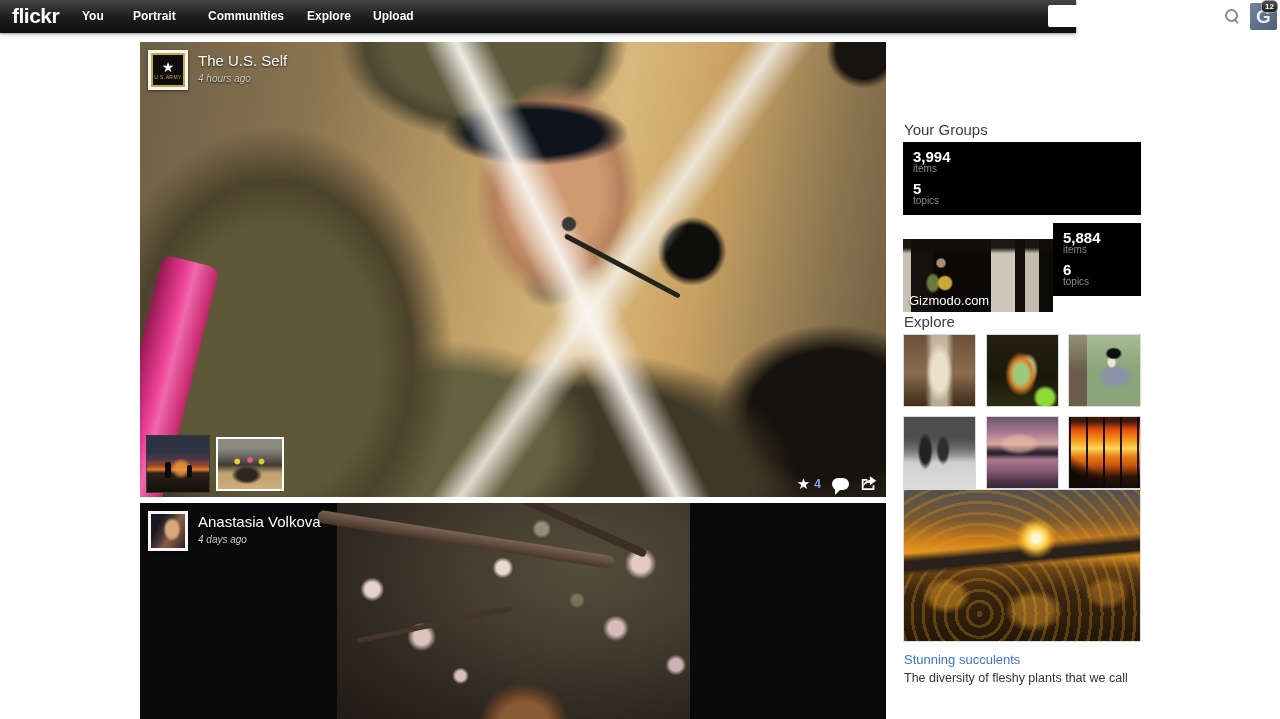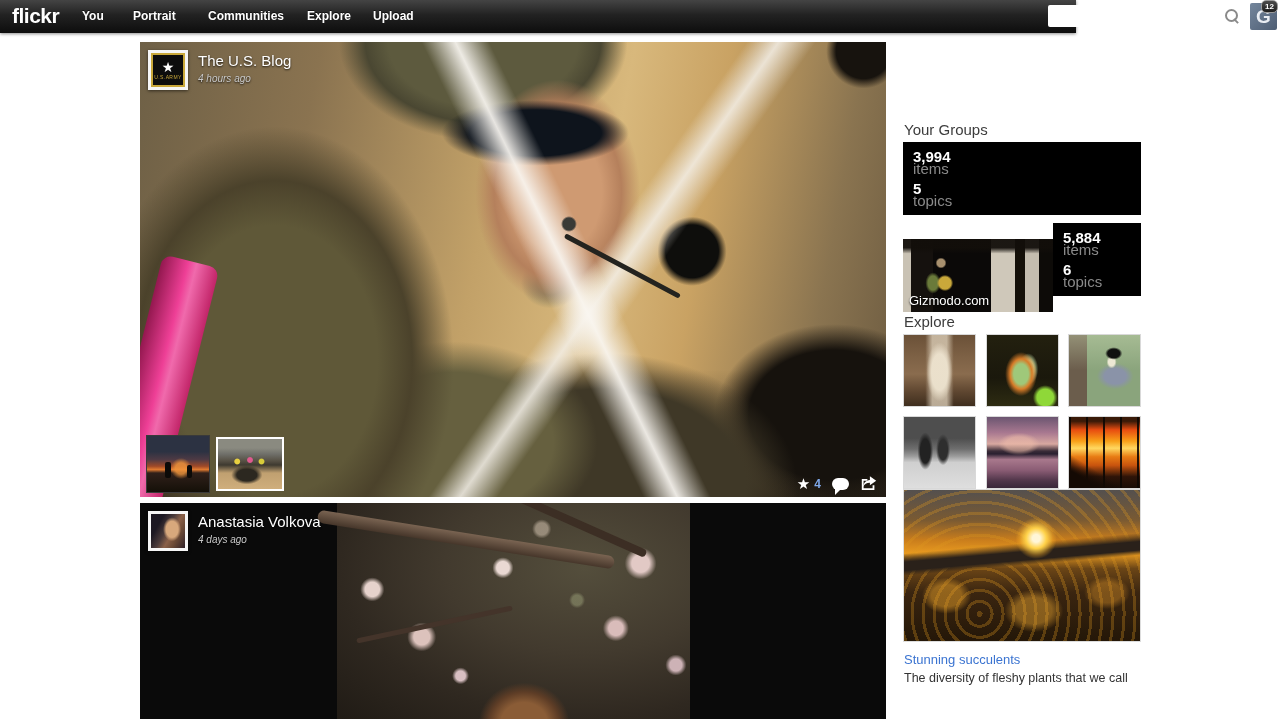--- a/index.html
+++ b/index.html
@@ -146,21 +146,21 @@
     background:
       radial-gradient(circle 11px at 42px 44px, #c9a83a 0 55%, rgba(201,168,58,0) 74%),
       radial-gradient(circle 7px at 38px 24px, #a8906e 0 55%, rgba(168,144,110,0) 78%),
       radial-gradient(ellipse 10px 14px at 30px 44px, #6a7a3a 0 50%, rgba(106,122,58,0) 76%),
       linear-gradient(180deg, rgba(18,14,10,.95) 0 12%, rgba(18,14,10,0) 20%),
       linear-gradient(90deg,#c9c2b4 0 8px,#15110e 8px 30px,#0b0908 30px 88px,#cfc8ba 88px 112px,#141009 112px 122px,#c4bdaf 122px 136px,#0d0b08 136px 100%); margin-top: 16px; }
   .g-name { position:absolute; left:6px; bottom:4px; color:#fff; font-size:13px;
     text-shadow:0 1px 2px rgba(0,0,0,.9); white-space:nowrap; }
   .g-info { flex:1; background:#000; padding:7px 0 0 10px; }
   .g-num { color:#fff; font-size:15px; font-weight:bold; line-height:15px; }
-  .g-lab { color:#8a8a8a; font-size:15px; line-height:10px; margin-bottom:7px; }
+  .g-lab { color:#8a8a8a; font-size:10px; line-height:10px; margin-bottom:7px; }
 
   .explore-grid { display:grid; grid-template-columns:repeat(3,73px); grid-auto-rows:73px;
     column-gap:9.5px; row-gap:9px; }
   .x-thumb { width:73px; height:73px; box-sizing:border-box; border:1px solid #d9d9d9; cursor:pointer; }
   .x-geyser { background:
       radial-gradient(ellipse 16px 36px at 50% 52%, rgba(238,228,208,.9) 0 50%, rgba(238,228,208,0) 82%),
       linear-gradient(90deg, rgba(0,0,0,0) 0 30%, rgba(225,212,190,.75) 40% 60%, rgba(0,0,0,0) 70%),
       linear-gradient(180deg,#6b5138 0%,#7d6145 30%,#8a6c4e 55%,#5e4630 80%,#3f2e1e 100%); }
   .x-butterfly { background:
       radial-gradient(circle 15px at 82% 88%, #8fd838 0 55%, rgba(143,216,56,0) 82%),
@@ -223,21 +223,21 @@
       <div class="mic-boom"></div>
     </div>
     <div class="post-head">
       <div class="avatar-frame">
         <div class="army-logo">
           <span class="army-star">★</span>
           <span class="army-caption">U.S.ARMY</span>
         </div>
       </div>
       <div class="post-id">
-        <div class="post-user">The U.S. Blog</div>
+        <div class="post-user">The U.S. Self</div>
         <div class="post-time">4 hours ago</div>
       </div>
     </div>
     <div class="thumb thumb1">
       <div class="fig-a"></div>
       <div class="fig-b"></div>
     </div>
     <div class="thumb thumb2"></div>
     <div class="actions">
       <div class="act-star">

